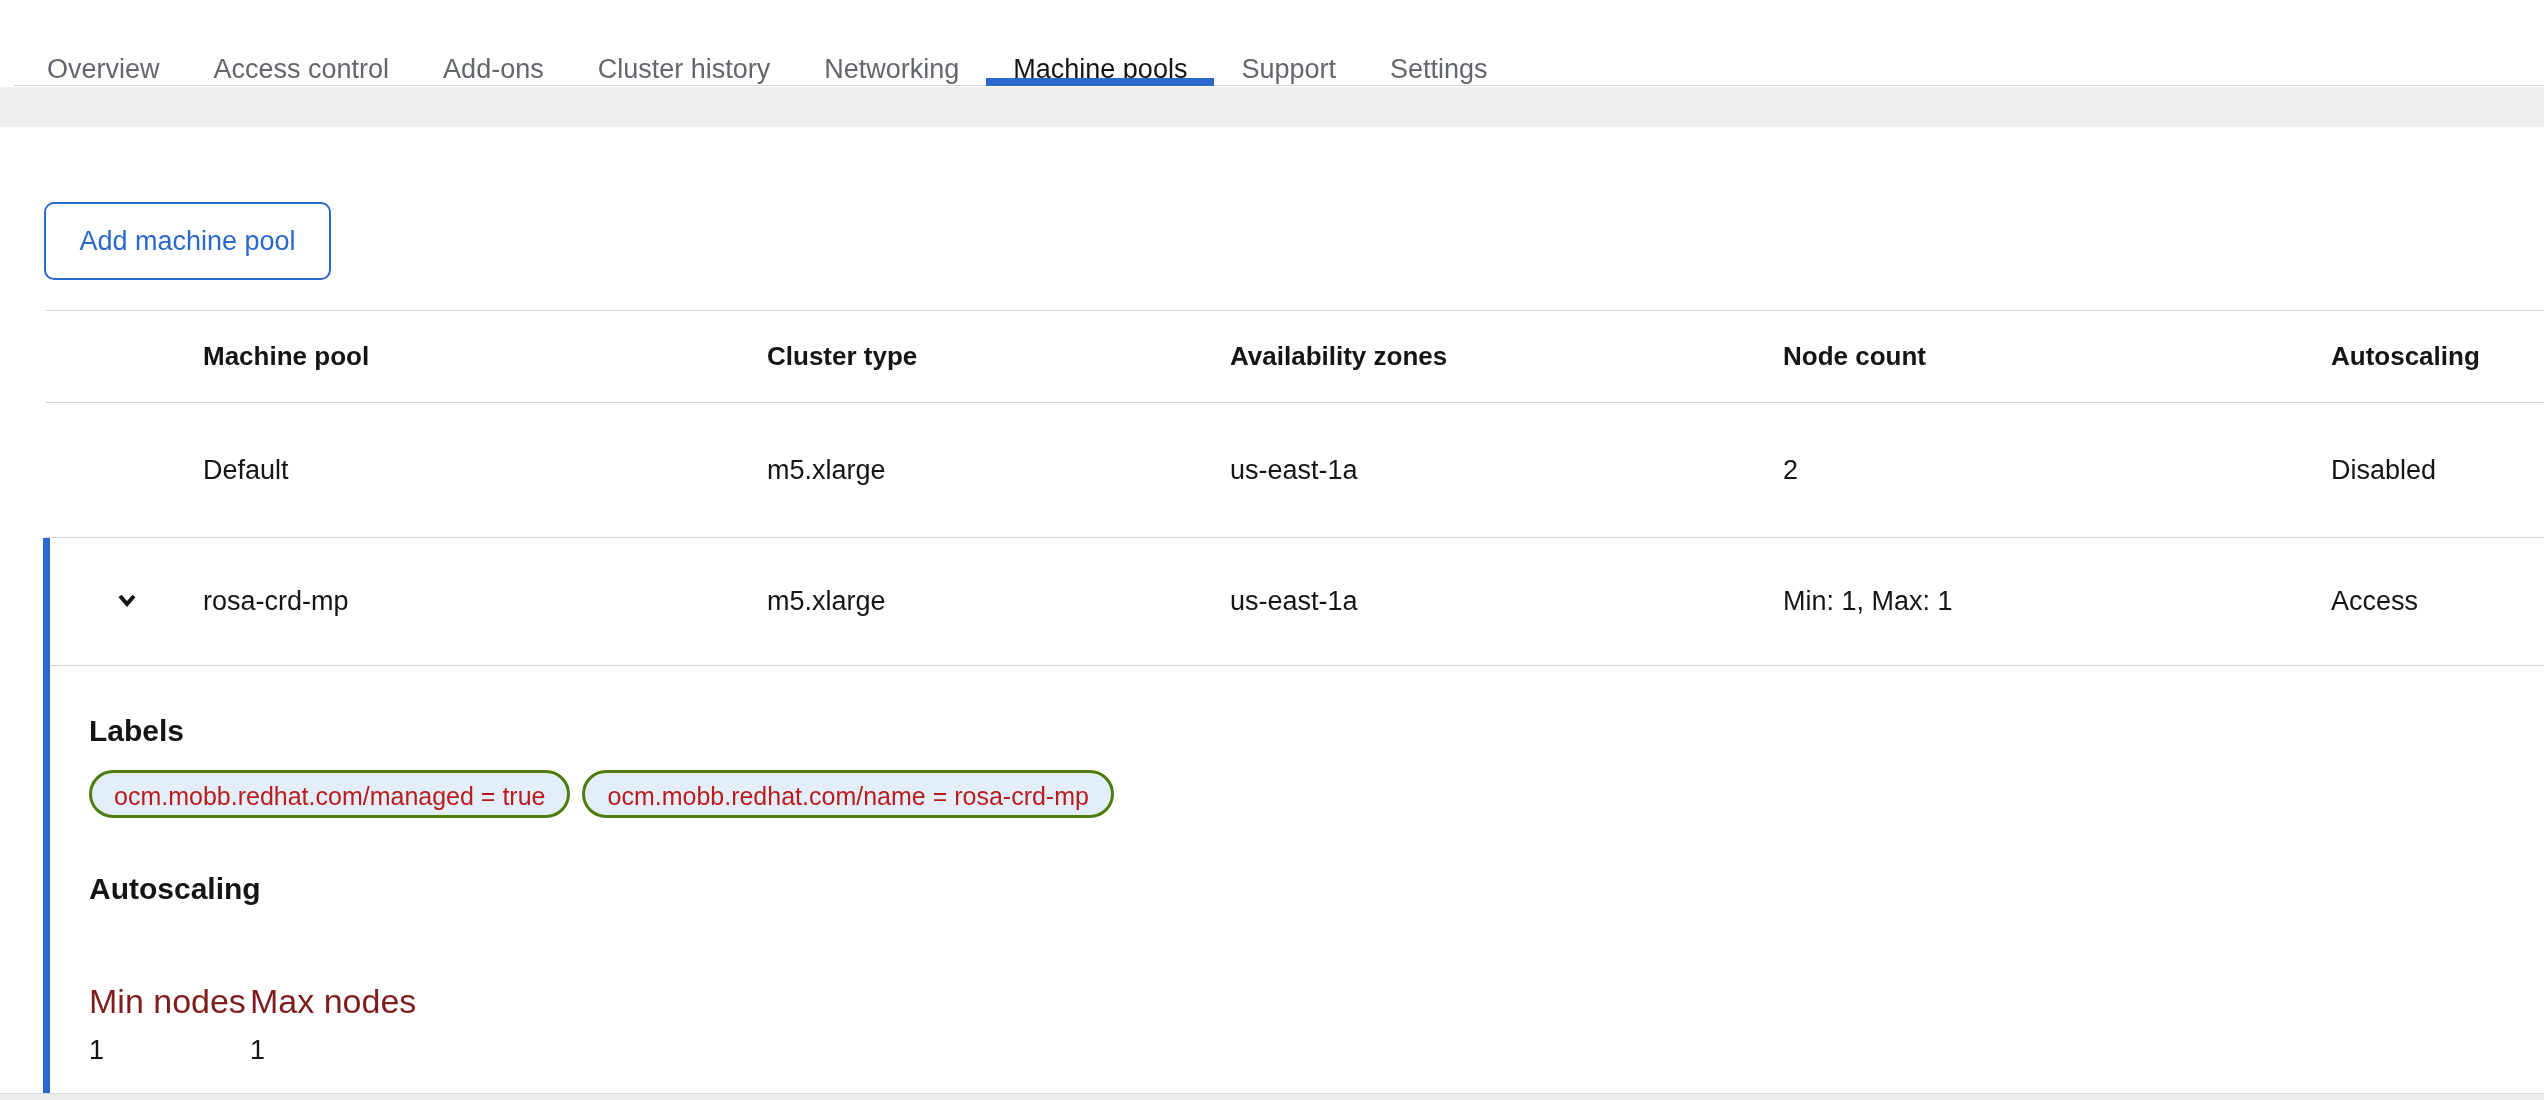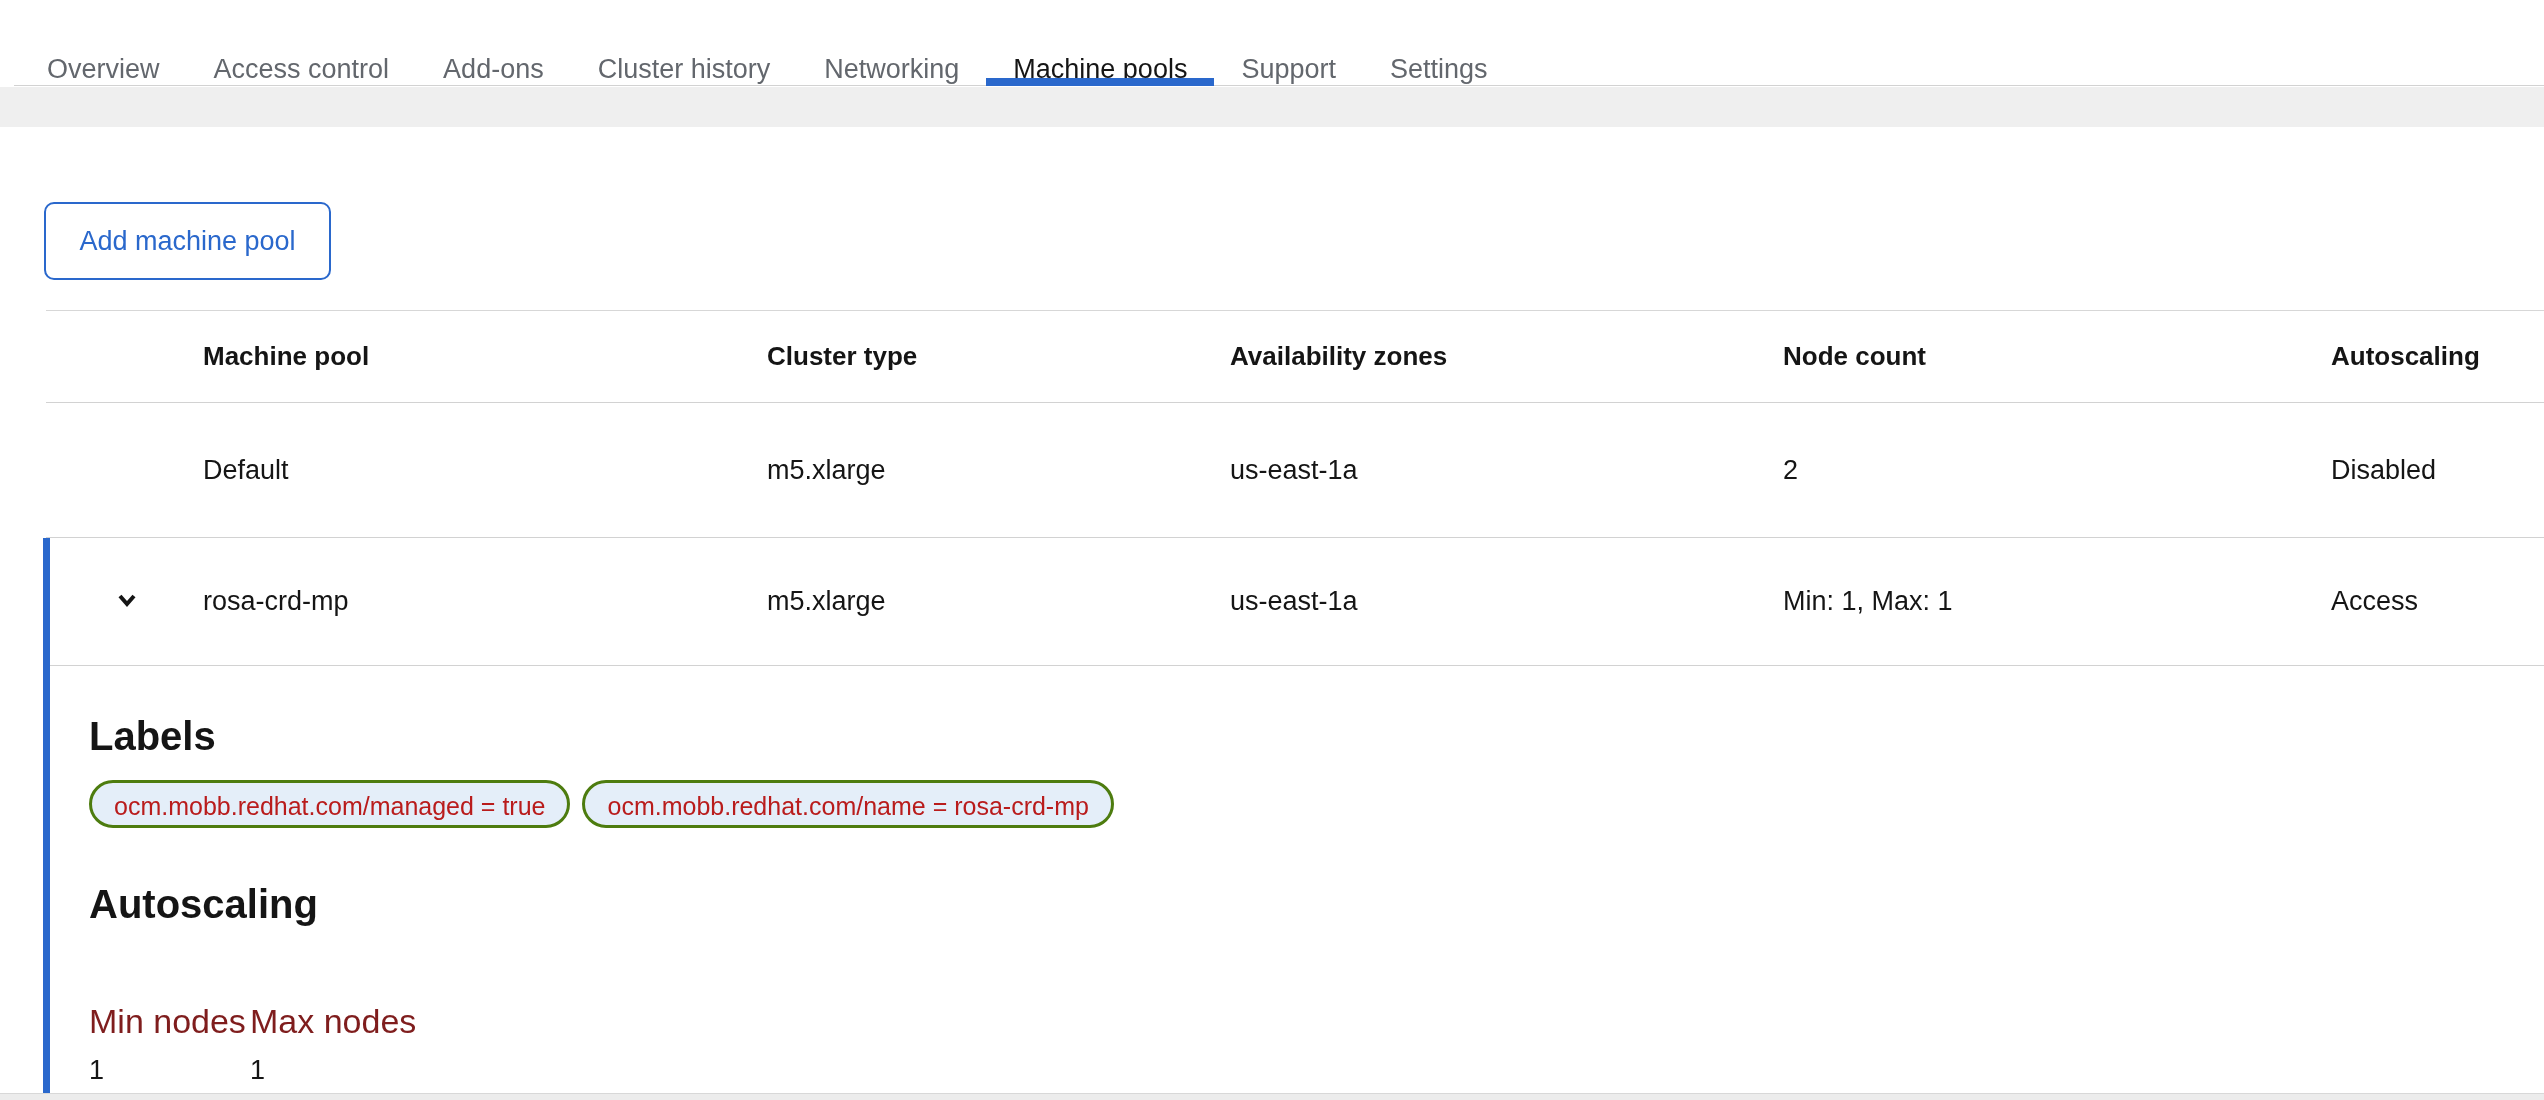--- a/index.html
+++ b/index.html
@@ -110,21 +110,21 @@
   .toggle-cell { display: flex; justify-content: center; align-items: center; }
   .toggle-btn {
     background: none; border: none; cursor: pointer;
     width: 44px; height: 44px;
     display: flex; align-items: center; justify-content: center;
   }
 
   
   .details { padding: 50px 0 50px 39px; }
   .details h3 {
-    font-size: 40px;
+    font-size: 30px;
     font-weight: bold;
     line-height: 1;
     color: #151515;
   }
   .labels-heading { margin-bottom: 24px; }
   .chips { display: flex; gap: 12px; margin-bottom: 56px; }
   .chip {
     height: 48px;
     line-height: 46px;
     padding: 0 22px;

